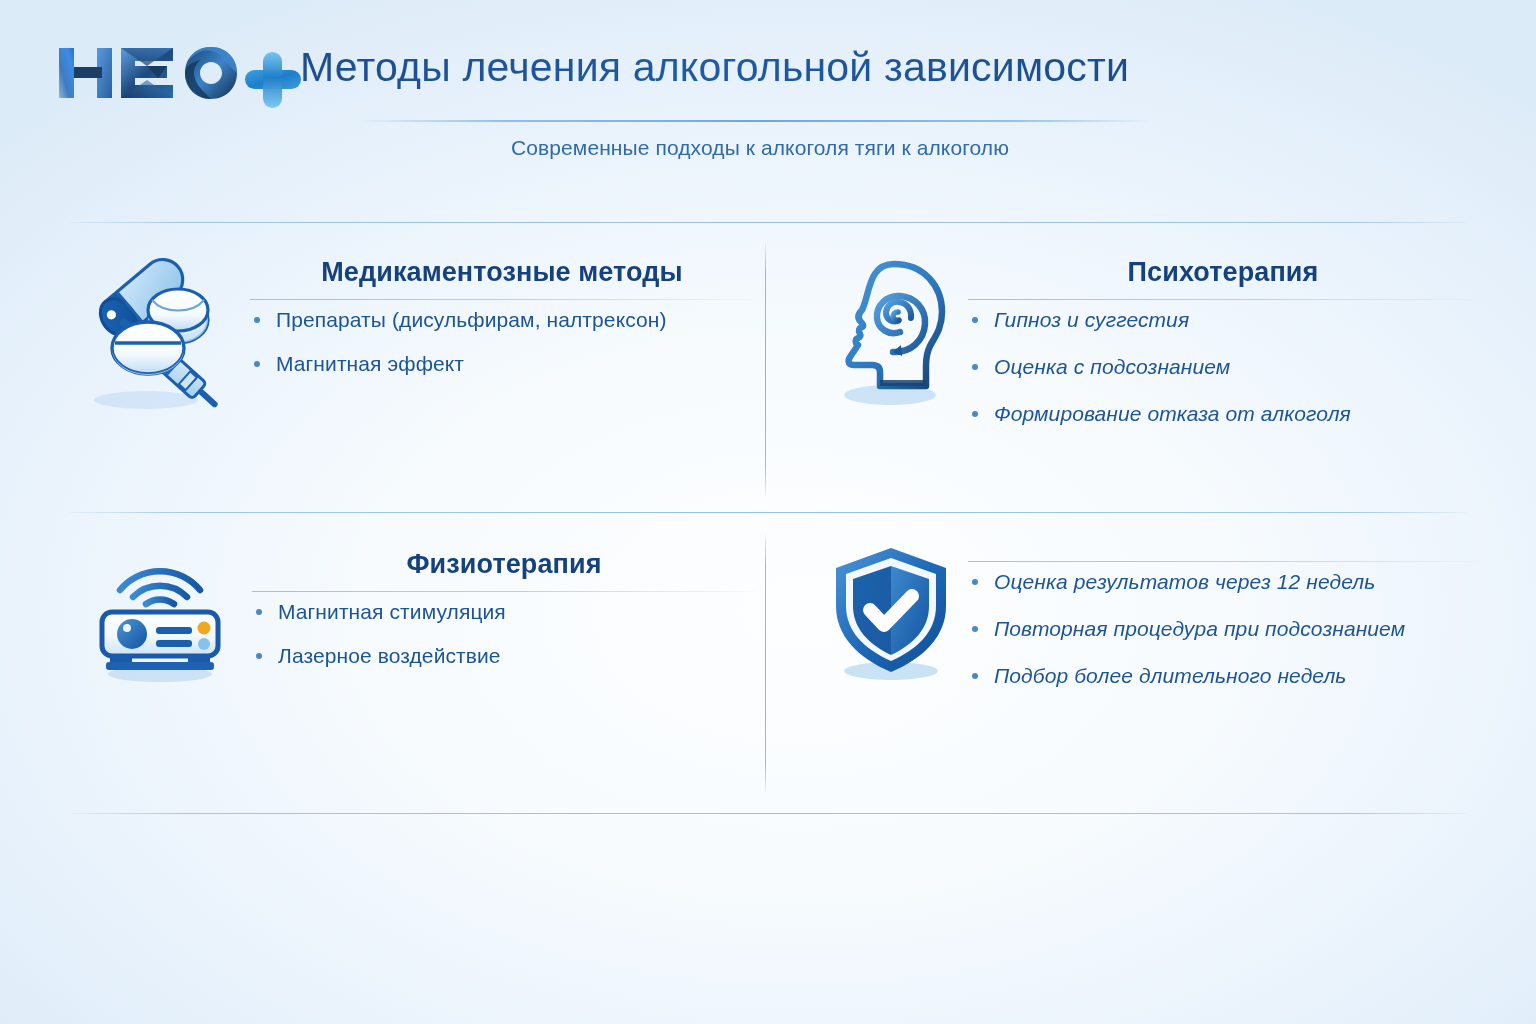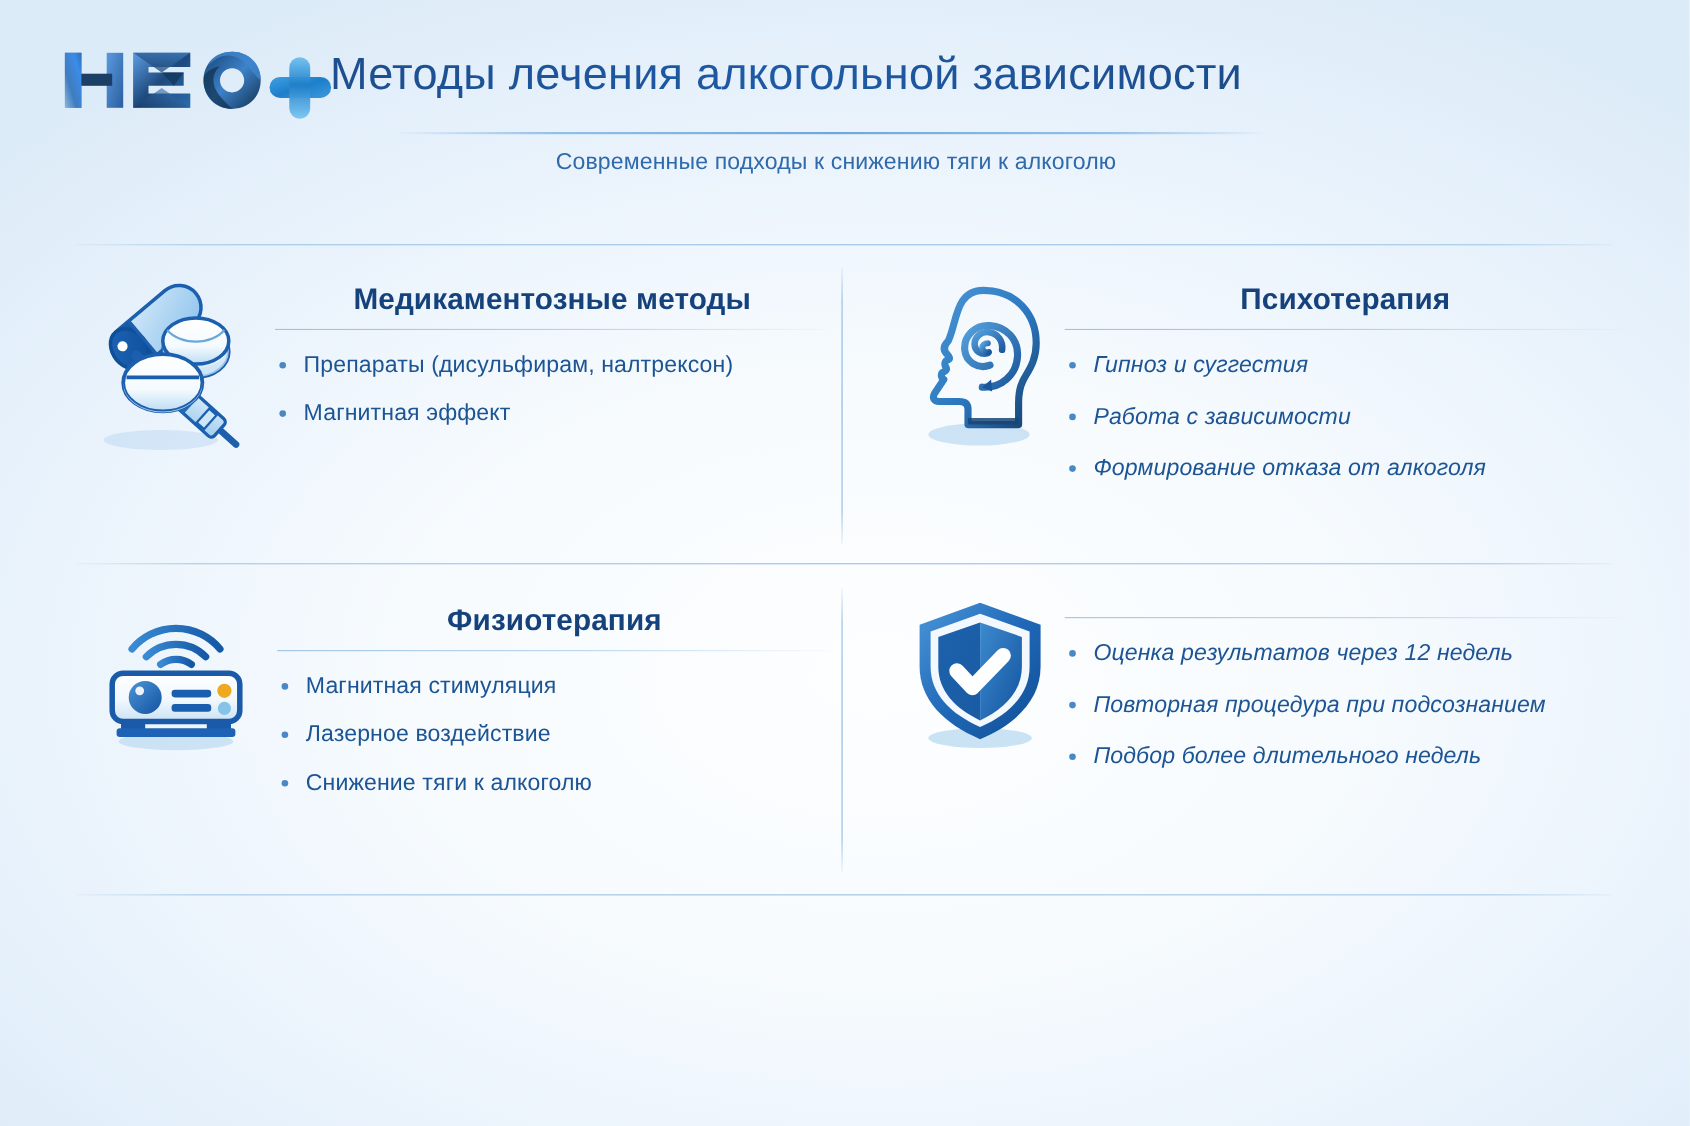--- a/index.html
+++ b/index.html
@@ -130,21 +130,21 @@
   }
 
   .heading-rule {
     margin-top: 11px;
     height: 1px;
     background: linear-gradient(90deg, rgba(150,192,227,0.95) 0%, rgba(165,202,232,0.8) 55%, rgba(205,226,244,0.1) 100%);
   }
 
   .bullets {
     list-style: none;
-    margin-top: 20px;
+    margin-top: 8px;
   }
 
   .bullets li {
     position: relative;
     padding-left: 26px;
     margin-bottom: 20px;
     font-size: 21px;
     color: #1c5494;
     letter-spacing: 0.1px;
     white-space: nowrap;
@@ -238,21 +238,21 @@
 
       <g>
         <rect x="190" y="34" width="56" height="19" rx="9.5" fill="url(#lgPlus)"></rect>
         <rect x="208" y="16" width="19" height="56" rx="9.5" fill="url(#lgPlusV)" opacity="0.95"></rect>
       </g>
     </svg>
   </div>
 
   <div class="header-title">Методы лечения алкогольной зависимости</div>
   <div class="title-rule"></div>
-  <div class="header-subtitle">Современные подходы к снижению тяги к алкоголю</div>
+  <div class="header-subtitle">Современные подходы к алкоголя тяги к алкоголю</div>
 
   <div class="h-divider d1"></div>
   <div class="h-divider d2"></div>
   <div class="h-divider d3"></div>
   <div class="v-divider v1"></div>
   <div class="v-divider v2"></div>
 
   <div class="card c1">
     <div class="card-icon">
       <svg width="160" height="170" viewBox="0 0 160 170" aria-hidden="true">
@@ -343,21 +343,21 @@
         <path d="M80 73c-6 2-12-2-12-8 0-7 6-12 13-11 8 1 13 8 12 16" fill="none" stroke="url(#spiralStroke)" stroke-width="6" stroke-linecap="round"></path>
         <path d="M80 64c-3 0-5 2-5 4 0 3 3 5 6 4" fill="none" stroke="url(#spiralStroke)" stroke-width="5.5" stroke-linecap="round"></path>
         <path d="M75 104l8-7 1 11z" fill="#1a569b"></path>
       </svg>
     </div>
     <div class="card-body">
       <div class="card-heading">Психотерапия</div>
       <div class="heading-rule"></div>
       <ul class="bullets">
         <li>Гипноз и суггестия</li>
-        <li>Работа с зависимости</li>
+        <li>Оценка с подсознанием</li>
         <li>Формирование отказа от алкоголя</li>
       </ul>
     </div>
   </div>
 
   <div class="card c3">
     <div class="card-icon">
       <svg width="160" height="150" viewBox="0 0 160 150" aria-hidden="true">
         <defs>
           <linearGradient id="boxG" x1="0" y1="0" x2="0" y2="1">
@@ -396,21 +396,20 @@
         <circle cx="124" cy="88" r="6.5" fill="#f0a81e"></circle>
         <circle cx="124" cy="104" r="6" fill="#85c3e8"></circle>
       </svg>
     </div>
     <div class="card-body">
       <div class="card-heading">Физиотерапия</div>
       <div class="heading-rule"></div>
       <ul class="bullets">
         <li>Магнитная стимуляция</li>
         <li>Лазерное воздействие</li>
-        <li>Снижение тяги к алкоголю</li>
       </ul>
     </div>
   </div>
 
   <div class="card c4">
     <div class="card-icon">
       <svg width="150" height="150" viewBox="0 0 150 150" aria-hidden="true">
         <defs>
           <linearGradient id="shOuter" x1="0" y1="0" x2="1" y2="1">
             <stop offset="0" stop-color="#4b96d8"></stop>

